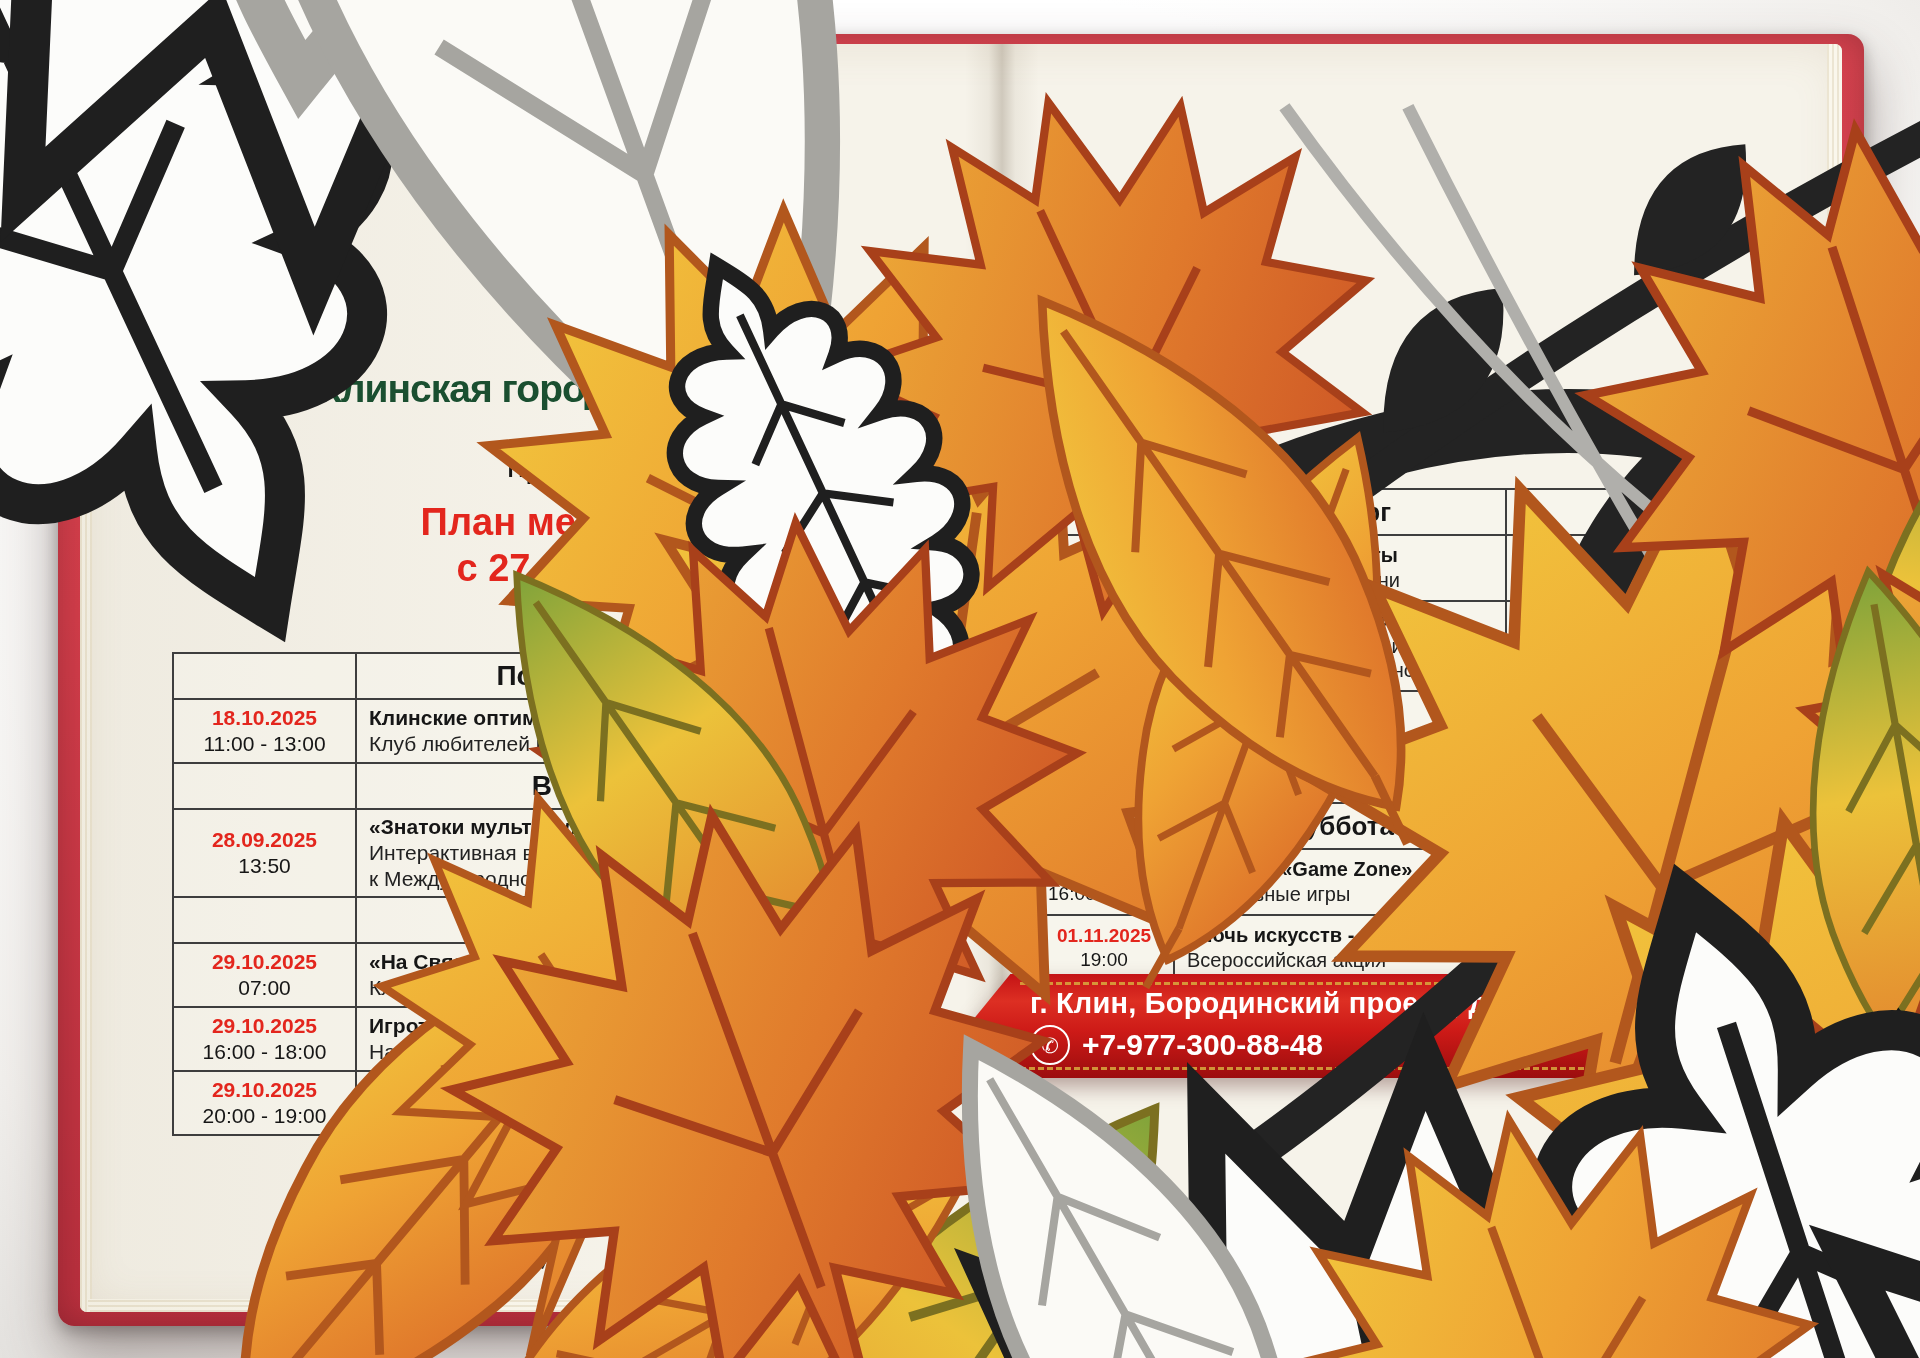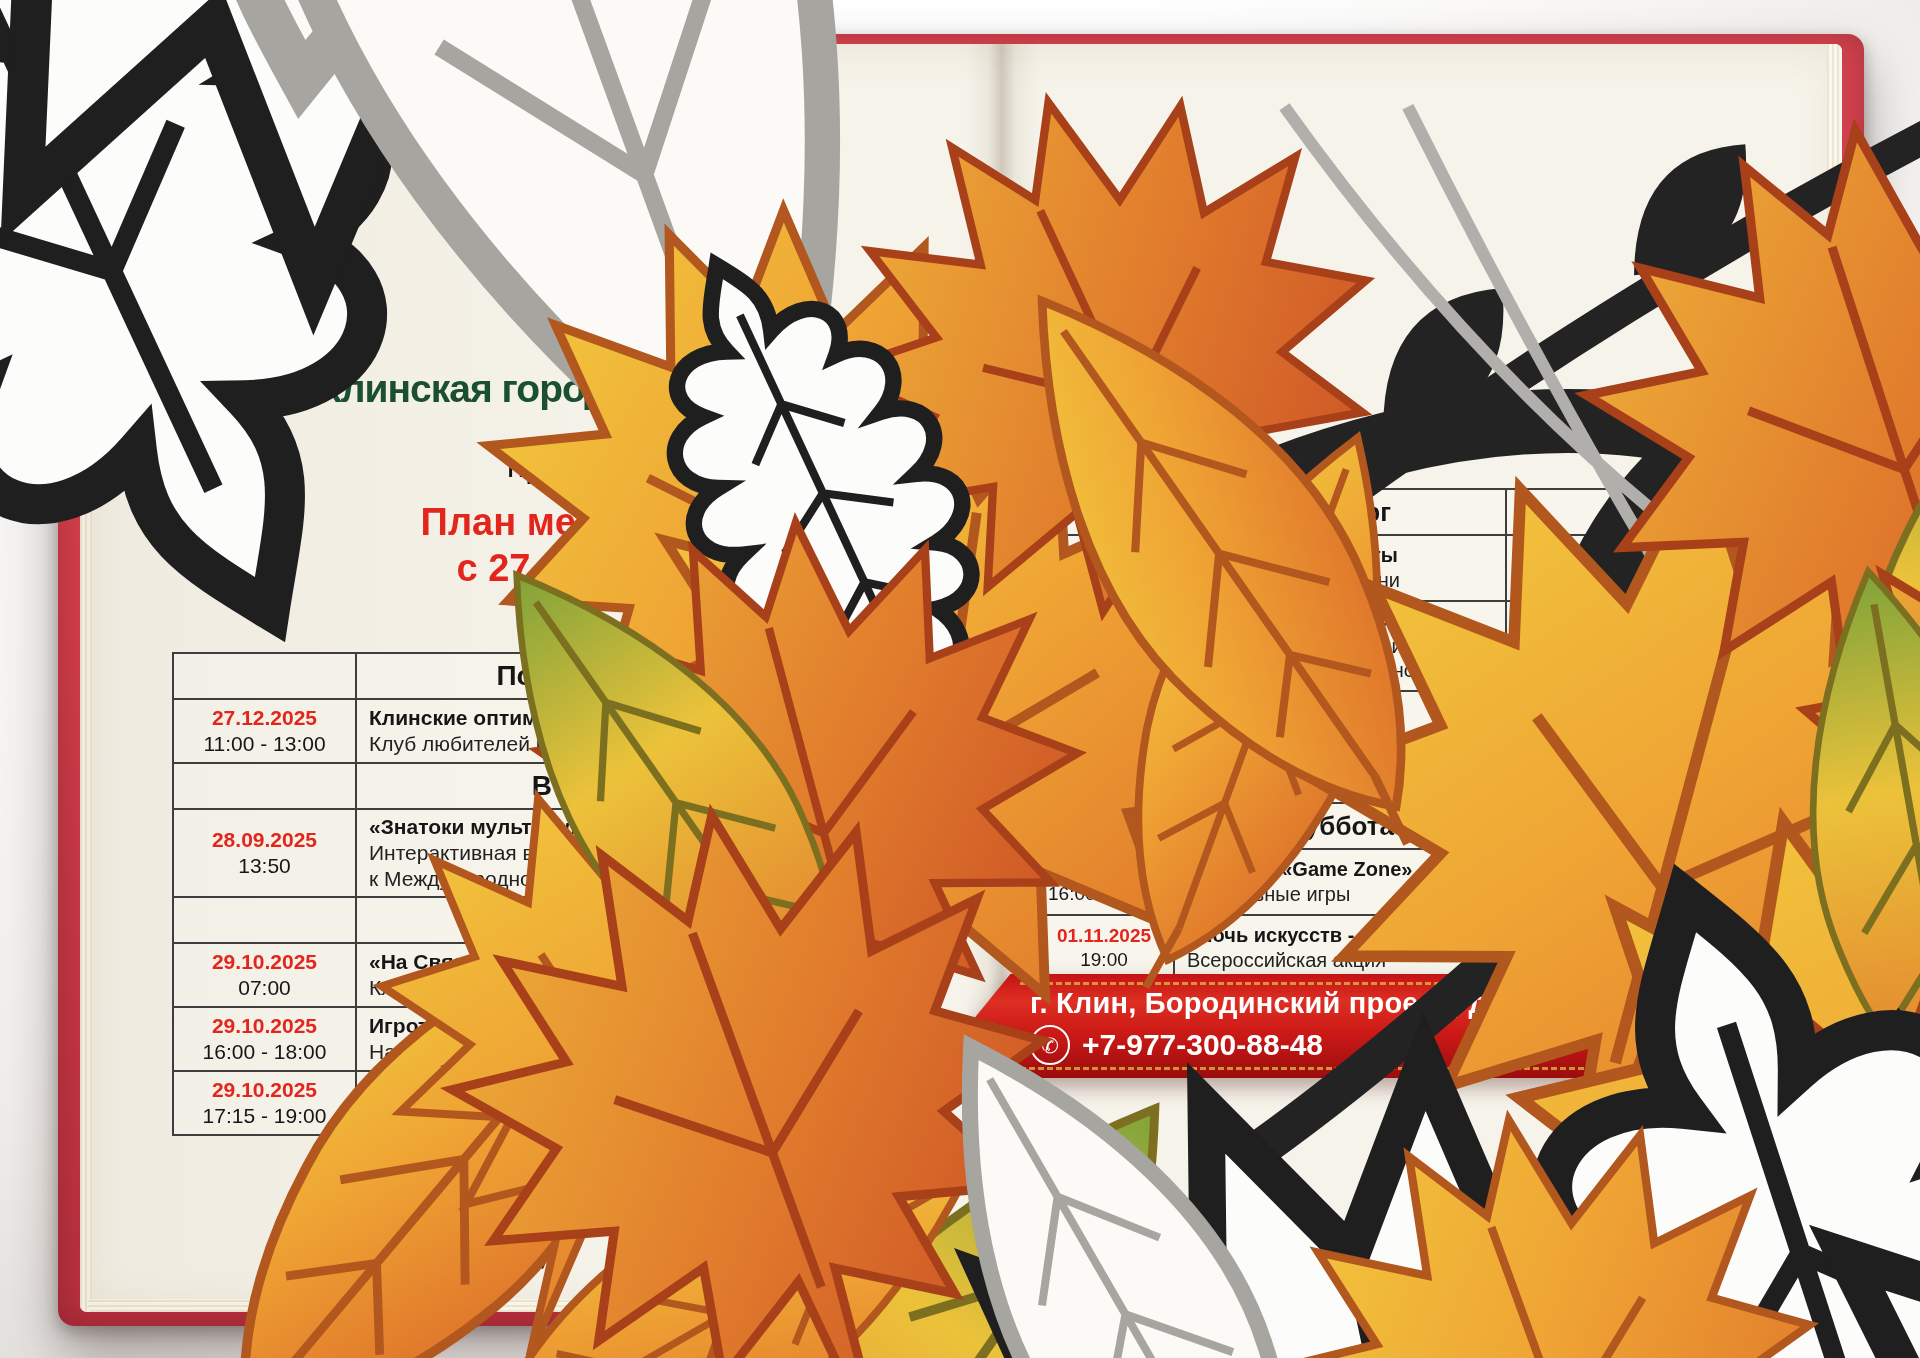--- a/index.html
+++ b/index.html
@@ -136,21 +136,21 @@
   <div class="sched sched-left">
     <div class="row r-day">
       <div class="c-date"></div>
       <div class="c-event c-day">
           <span class="day-name">Понедельник</span>
         </div>
       <div class="c-age"></div>
     </div>
     <div class="row r2">
       <div class="c-date">
-        <div class="date">27.12.2025</div>
+        <div class="date">18.10.2025</div>
         <div class="time">11:00 - 13:00</div>
       </div>
       <div class="c-event">
         <div class="evt-title">Клинские оптимисты</div>
         <div class="evt-desc">Клуб любителей песни</div>
       </div>
       <div class="c-age">45+</div>
     </div>
     <div class="row r-day">
       <div class="c-date"></div>
@@ -196,21 +196,21 @@
       </div>
       <div class="c-event">
         <div class="evt-title">Игротека «Game Zone»</div>
         <div class="evt-desc">Настольные игры</div>
       </div>
       <div class="c-age">14+</div>
     </div>
     <div class="row r2">
       <div class="c-date">
         <div class="date">29.10.2025</div>
-        <div class="time">17:15 - 19:00</div>
+        <div class="time">20:00 - 19:00</div>
       </div>
       <div class="c-event">
         <div class="evt-title">У Книжной выставки</div>
         <div class="evt-desc">Обзор книжных выставок</div>
       </div>
       <div class="c-age">14+</div>
     </div>
   </div>
 
   <div class="sched sched-right">

